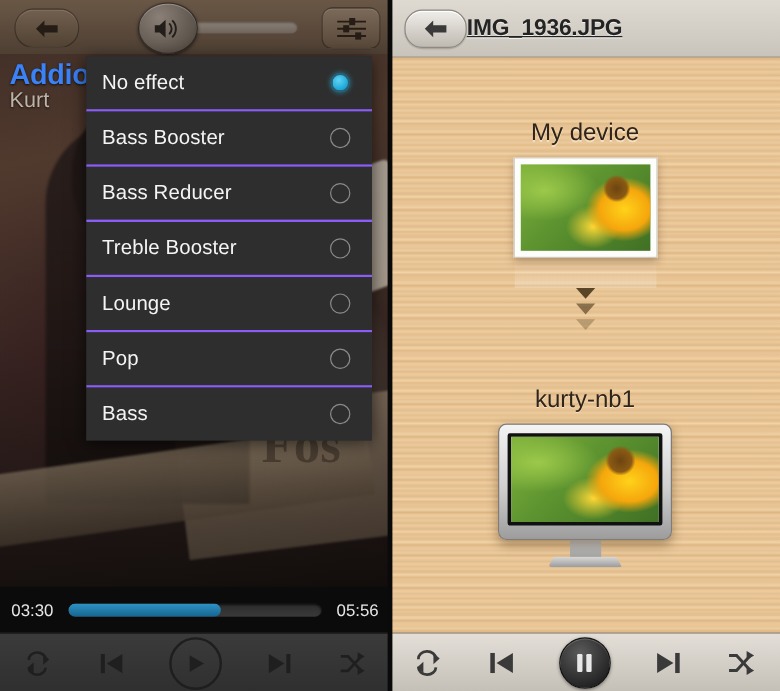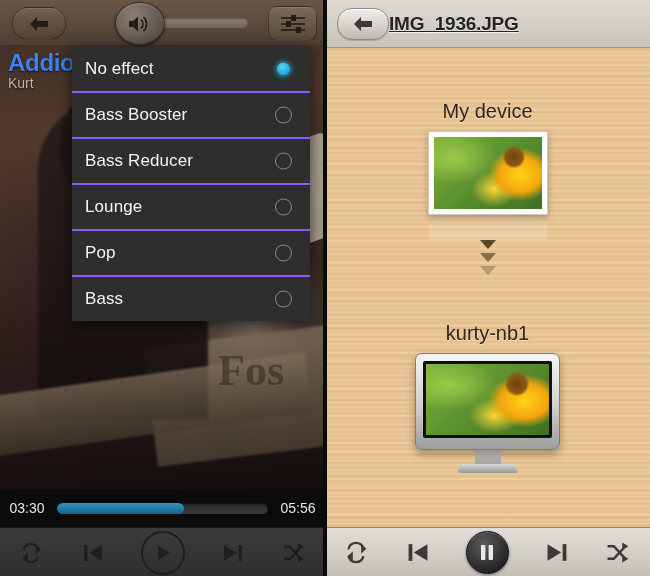--- a/index.html
+++ b/index.html
@@ -45,21 +45,21 @@
     display:flex;align-items:center;justify-content:center;}
   .vol-track{position:absolute;left:158px;top:18px;width:90px;height:10px;border-radius:5px;
     background:linear-gradient(180deg,#8d8277,#6e645b);box-shadow:inset 0 1px 2px rgba(0,0,0,.4);}
   .tb-eq{position:absolute;left:268px;top:6px;width:47px;height:33px;border-radius:9px;
     background:linear-gradient(180deg,#7b6a59,#584839);border:1px solid rgba(0,0,0,.35);
     box-shadow:inset 0 1px 0 rgba(255,255,255,.13);display:flex;align-items:center;justify-content:center;}
 
   .track-info{position:absolute;left:8px;top:52px;z-index:5;}
   .track-title{font-size:24px;font-weight:bold;color:#3b82f6;letter-spacing:-.3px;line-height:22px;
     text-shadow:0 1px 2px rgba(0,0,0,.8);}
-  .track-artist{font-size:14px;color:#bdb3a6;line-height:18px;text-shadow:0 1px 2px rgba(0,0,0,.8);}
+  .track-artist{font-size:18px;color:#bdb3a6;line-height:18px;text-shadow:0 1px 2px rgba(0,0,0,.8);}
 
   
   .fx{position:absolute;left:72px;top:47px;width:238px;z-index:20;
     background:#2e2e2e;box-shadow:0 3px 14px rgba(0,0,0,.65);}
   .fx-row{position:relative;height:44px;display:flex;align-items:center;
     border-bottom:2px solid #8b5cf6;background:#2e2e2e;cursor:default;}
   .fx-row:last-child{border-bottom:none;}
   .fx-label{font-size:17px;color:#f4f4f4;margin-left:13px;letter-spacing:.1px;}
   .fx-radio{position:absolute;right:18px;top:50%;transform:translateY(-50%);
     width:17px;height:17px;border-radius:50%;border:1px solid #8b8b8b;box-sizing:border-box;}
@@ -195,20 +195,24 @@
         </div>
         <div class="fx-row">
           <span class="fx-label">Bass Booster</span>
           <span class="fx-radio"></span>
         </div>
         <div class="fx-row">
           <span class="fx-label">Bass Reducer</span>
           <span class="fx-radio"></span>
         </div>
         <div class="fx-row">
+          <span class="fx-label">Treble Booster</span>
+          <span class="fx-radio"></span>
+        </div>
+        <div class="fx-row">
           <span class="fx-label">Lounge</span>
           <span class="fx-radio"></span>
         </div>
         <div class="fx-row">
           <span class="fx-label">Pop</span>
           <span class="fx-radio"></span>
         </div>
         <div class="fx-row">
           <span class="fx-label">Bass</span>
           <span class="fx-radio"></span>

